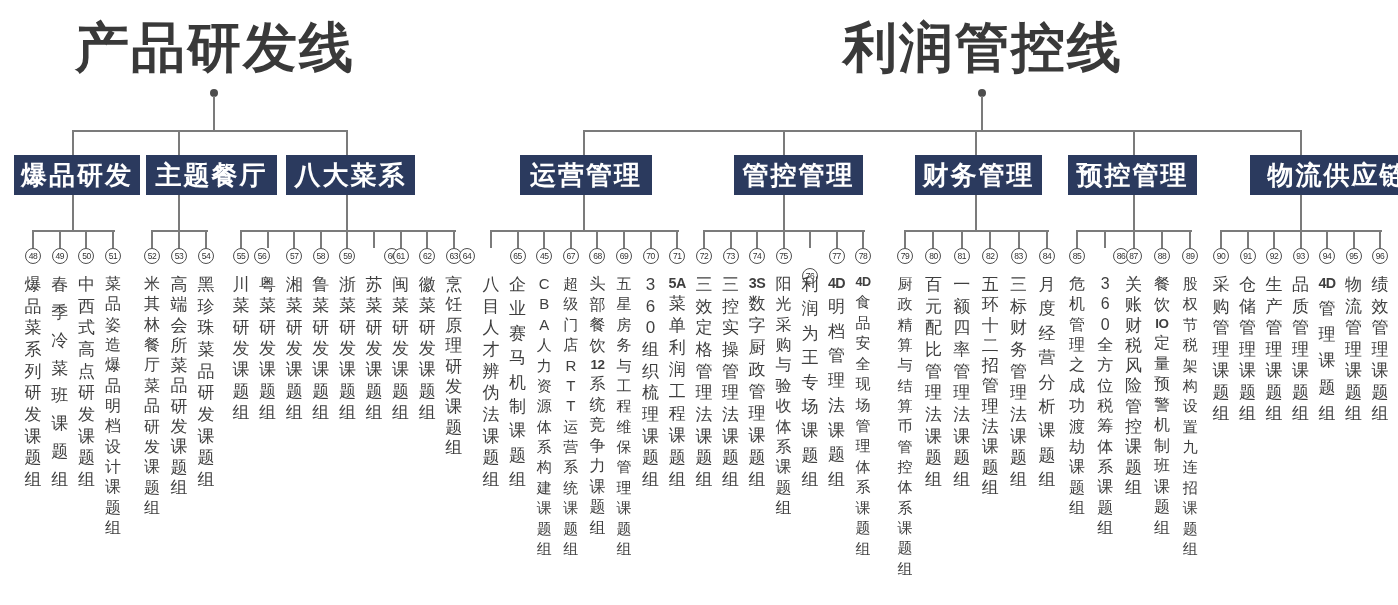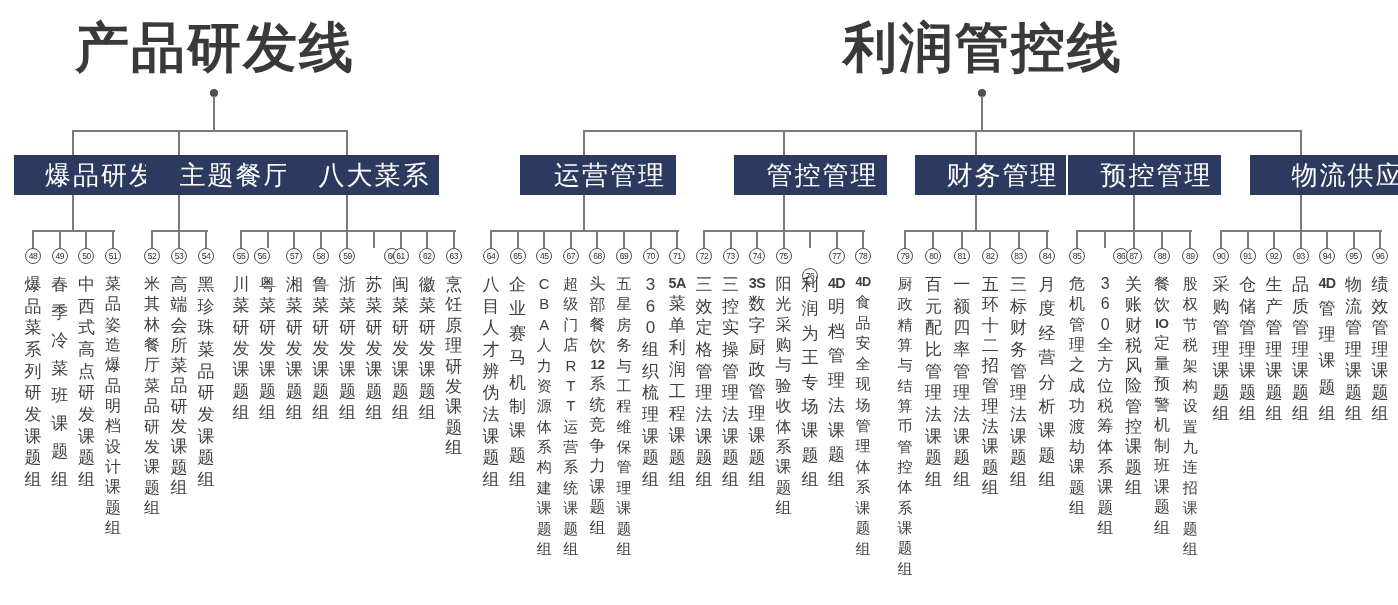--- a/index.html
+++ b/index.html
@@ -26,21 +26,21 @@
   .d1{left:978px;}
   .vline{position:absolute;width:2px;background:var(--line);}
   .hline{position:absolute;height:2px;background:var(--line);}
   .stem0{left:213px;top:96px;height:35px;}
   .stem1{left:981px;top:96px;height:35px;}
   .srail0{left:73px;top:130px;width:275px;}
   .srail1{left:584px;top:130px;width:717px;}
   .gbox{
     position:absolute;top:155px;height:40px;background:var(--navy);color:#ffffff;
     display:flex;align-items:center;justify-content:center;
-    font-size:26px;font-weight:400;letter-spacing:2px;white-space:nowrap;padding-left:24px;
+    font-size:26px;font-weight:700;letter-spacing:2px;white-space:nowrap;
   }
   .circ{
     position:absolute;top:248px;width:16px;height:16px;box-sizing:border-box;
     border:1.5px solid var(--circ);border-radius:50%;background:#fff;
     color:#303030;display:flex;align-items:center;justify-content:center;
     font-size:8.5px;font-weight:400;letter-spacing:-0.5px;
   }
   .tcol{
     position:absolute;top:276px;width:22px;
     display:flex;flex-direction:column;justify-content:space-between;align-items:center;
@@ -283,21 +283,21 @@
         <span>题</span>
         <span>组</span>
       </div>
       <div class="vline" style="left: 583.1px; top: 130px; height: 25px;"></div>
       <div class="gbox" style="left: 520px; width: 132px;">
         <span>运营管理</span>
       </div>
       <div class="vline" style="left: 583.1px; top: 195px; height: 35px;"></div>
       <div class="hline" style="left: 491px; top: 230px; width: 188.2px;"></div>
       <div class="vline" style="left: 490px; top: 230px; height: 18px;"></div>
-      <div class="circ" style="left: 483px;">64</div>
+      <div class="circ" style="left: 459px;">64</div>
       <div class="tcol" style="left: 480px; width: 22px; top: 276px; height: 212px; font-size: 17px;">
         <span>八</span>
         <span>目</span>
         <span>人</span>
         <span>才</span>
         <span>辨</span>
         <span>伪</span>
         <span>法</span>
         <span>课</span>
         <span>题</span>

